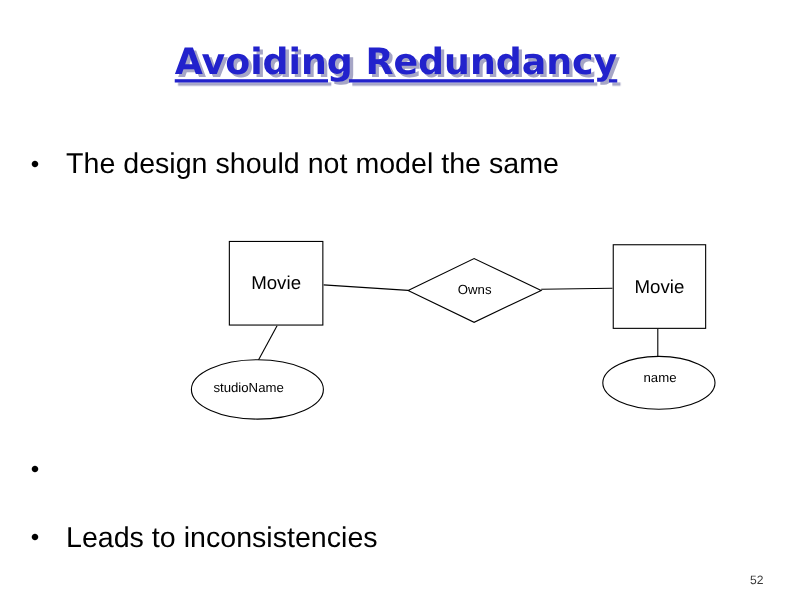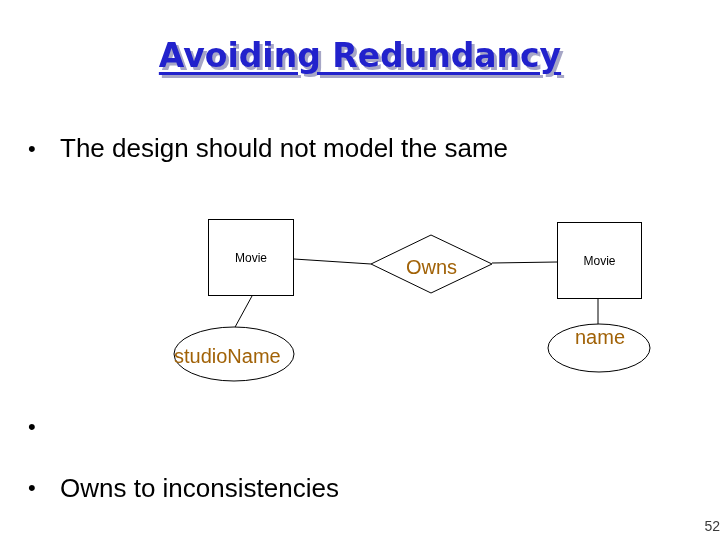--- a/index.html
+++ b/index.html
@@ -59,41 +59,41 @@
     width: 720px;
     height: 540px;
   }
   .entity {
     position: absolute;
     background: #ffffff;
     border: 1px solid #000000;
     display: flex;
     align-items: center;
     justify-content: center;
-    font-size: 12px;
+    font-size: 17px;
     color: #000000;
   }
   .entity-movie  { left: 208px; top: 219px; width: 84px; height: 75px; }
   .entity-studio { left: 557px; top: 222px; width: 83px; height: 75px; }
   .diagram-label {
     position: absolute;
     text-align: center;
-    font-size: 20px;
-    color: #a16207;
+    font-size: 12px;
+    color: #000000;
   }
   .owns-label       { left: 371px; top: 256px; width: 121px; }
   .studioname-label { left: 174px; top: 345px; width: 104px; }
-  .name-label       { left: 548px; top: 326px; width: 104px; }
+  .name-label       { left: 548px; top: 336px; width: 104px; }
 
   
   .page-number {
     position: absolute;
-    right: 0;
+    right: 26px;
     bottom: 6px;
-    font-size: 14px;
+    font-size: 11px;
     color: #3a3a3a;
   }
 </style>
 </head>
 <body>
 
 <div class="slide">
 
   <h1 class="title">Avoiding Redundancy</h1>
 
@@ -122,18 +122,18 @@
   </div>
   <div class="diagram-label owns-label">Owns</div>
   <div class="diagram-label studioname-label">studioName</div>
   <div class="diagram-label name-label">name</div>
 
   <div class="bullet bullet-b1">
     <span class="dot">•</span>
   </div>
   <div class="bullet bullet-b2">
     <span class="dot">•</span>
-    <span>Owns to inconsistencies</span>
+    <span>Leads to inconsistencies</span>
   </div>
 
   <div class="page-number">52</div>
 
 </div>
 
 </body></html>

